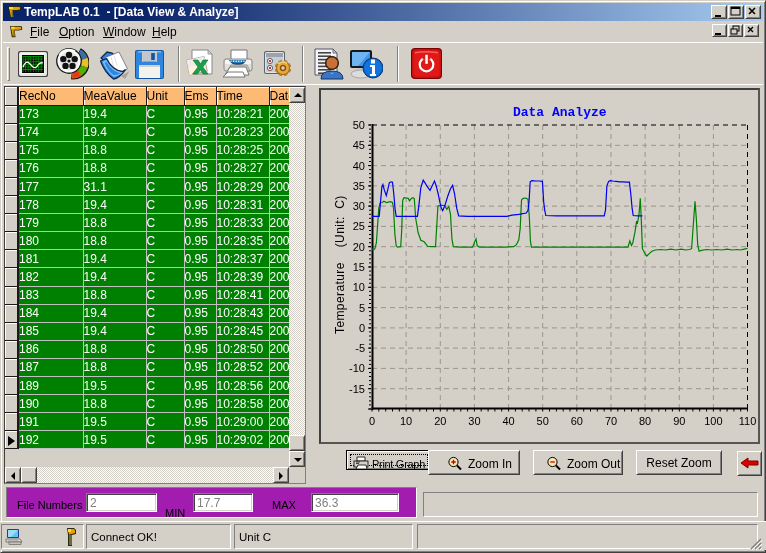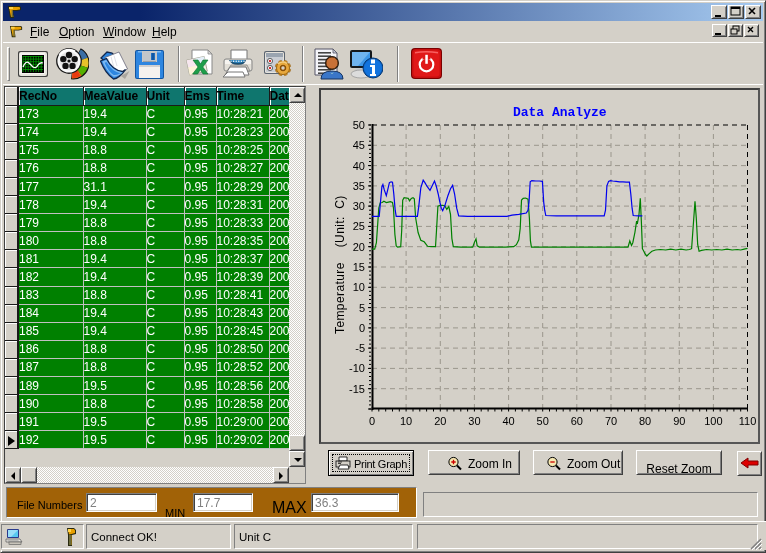--- a/index.html
+++ b/index.html
@@ -18,51 +18,52 @@
 
 .toolbar{position:absolute;left:3px;top:42px;width:760px;height:43px;background:#D4D0C8;border-top:1px solid #fff;border-bottom:1px solid #fff}
 .grip{position:absolute;left:4px;top:4px;width:3px;height:34px;border:1px solid;border-color:#fff #808080 #808080 #fff}
 .tsep{position:absolute;top:3px;width:2px;height:36px;border-left:1px solid #808080;border-right:1px solid #fff}
 
 .client{position:absolute;left:3px;top:86px;width:760px;height:400px;background:#D4D0C8}
 
 .grid{position:absolute;left:1px;top:0px;width:302px;height:398px;background:#D4D0C8;border:1px solid;border-color:#404040 #808080 #808080 #404040}
 table.dg{border-collapse:collapse;table-layout:fixed;width:287px;font-size:12px}
 table.dg td,table.dg th{overflow:hidden;white-space:nowrap;height:18.1px;padding:0}
-th.h{height:16.8px;background:#0f766e;border-right:1px solid #1a1a1a;border-bottom:1px solid #1a1a1a;box-shadow:inset 1px 1px 0 #fff;font-weight:bold;text-align:left;padding-left:3px;font-size:12px}
+th.h{height:16.8px;background:#fdba74;border-right:1px solid #1a1a1a;border-bottom:1px solid #1a1a1a;box-shadow:inset 1px 1px 0 #fff;font-weight:normal;text-align:left;padding-left:3px;font-size:12px}
 td.sel{background:#D4D0C8;border-right:2px solid #1a1a1a;border-bottom:1px solid #1a1a1a;box-shadow:inset 1px 1px 0 #fff}
 td.g{background:#008000;color:#fff;border-right:1px solid #C0C0C0;border-bottom:1px solid #C0C0C0}
 td.gr{text-align:left;padding-right:4px}
 td.gl{text-align:left;padding-left:3px}
 
 .sbtn{background:#D4D0C8;border:1px solid;border-color:#fff #404040 #404040 #fff;box-shadow:inset 1px 1px 0 #D4D0C8, inset -1px -1px 0 #808080;position:absolute}
 .track{background:#D4D0C8;background-image:conic-gradient(#fff 0 25%,#D4D0C8 0 50%,#fff 0 75%,#D4D0C8 0);background-size:2px 2px;position:absolute}
 .arr{width:0;height:0;position:absolute}
 
 .chartpanel{position:absolute;left:316px;top:2px;width:441px;height:356px;background:#D4D0C8;border:2px solid #404040;border-right-color:#565656;border-bottom-color:#565656}
 
 .btn{position:absolute;height:25px;white-space:nowrap;background:#D4D0C8;border:1px solid;border-color:#fff #404040 #404040 #fff;box-shadow:inset 1px 1px 0 #D4D0C8, inset -1px -1px 0 #808080;font-size:12px;text-align:center}
 .btn.def{border:1px solid #000;box-shadow:inset 1px 1px 0 #fff, inset -1px -1px 0 #808080}
 
-.fpanel{position:absolute;left:6px;top:487px;width:411px;height:31px;border:1px solid;border-color:#808080 #fff #fff #808080;background:#a16207}
+.fpanel{position:absolute;left:6px;top:487px;width:411px;height:31px;border:1px solid;border-color:#808080 #fff #fff #808080;background:#a21caf}
 .fpanel2{position:absolute;left:423px;top:492px;width:335px;height:25px;border:1px solid;border-color:#808080 #fff #fff #808080;background:#D4D0C8}
 .edit{position:absolute;background:#fff;border:1px solid;border-color:#808080 #fff #fff #808080;box-shadow:inset 1px 1px 0 #404040, inset -1px -1px 0 #D4D0C8;font-size:12px;color:#808080;padding:2px 0 0 3px;height:19px}
 
 .sbar{position:absolute;left:0px;top:521px;width:766px;height:29px;background:#D4D0C8;border-top:1px solid #fff}
 .scell{position:absolute;top:2px;height:25px;border:1px solid;border-color:#808080 #fff #fff #808080;font-size:11.5px;padding:6px 16px 0 4px;color:#000}
 </style></head><body>
 <div class="frame"></div>
 
 <div class="titlebar">
  <svg class="abs" style="left:4px;top:1px" width="16" height="16" viewBox="0 0 16 16">
   <path d="M1 2 L13 2 L14 3.5 L14 6 L10 7 L6 7 L7 14 L3 14 Z" fill="#2a2a10"></path>
   <path d="M2 3 L12.5 3 L13 4 L13 5.5 L9.5 6 L5.5 6 L6.3 13 L4 13 Z" fill="#E8A000"></path>
   <path d="M2 3 L6 3 L6 5 L2 5 Z" fill="#FFD24A"></path>
   <path d="M4.7 6 L5.5 6 L6.3 13 L4.6 13 Z" fill="#6b6b3a"></path>
  </svg>
+ <div class="txt">TempLAB 0.1  - [Data View &amp; Analyze]</div>
  <div class="tbtn" style="left:708px"><svg width="14" height="12">
         <rect x="3" y="9" width="6" height="2" fill="#000"></rect>
       </svg></div>
  <div class="tbtn" style="left:725px"><svg width="14" height="12">
         <rect x="2" y="1" width="9" height="8" fill="none" stroke="#000" stroke-width="1"></rect>
         <rect x="2" y="1" width="9" height="2" fill="#000"></rect>
       </svg></div>
  <div class="tbtn" style="left:742px"><svg width="14" height="12">
         <path d="M3 2 L9 8 M9 2 L3 8" stroke="#000" stroke-width="1.6"></path>
       </svg></div>
@@ -525,21 +526,21 @@
         <text x="44.0" y="140.4" font-size="11" fill="#000" text-anchor="end">25</text>
         <text x="44.0" y="120.1" font-size="11" fill="#000" text-anchor="end">30</text>
         <text x="44.0" y="99.9" font-size="11" fill="#000" text-anchor="end">35</text>
         <text x="44.0" y="79.6" font-size="11" fill="#000" text-anchor="end">40</text>
         <text x="44.0" y="59.3" font-size="11" fill="#000" text-anchor="end">45</text>
         <text x="44.0" y="39.0" font-size="11" fill="#000" text-anchor="end">50</text>
         <polyline points="51.0,159.1 53.7,159.1 55.4,152.7 57.8,118.2 59.2,112.9 61.2,112.5 62.9,111.3 65.3,112.5 67.4,112.1 69.4,111.7 71.5,112.5 72.5,118.2 73.9,144.5 75.2,155.9 76.6,157.1 79.7,156.7 80.7,140.5 81.7,110.1 83.1,107.6 85.1,108.0 87.2,108.4 88.6,110.9 90.3,108.4 92.0,107.6 93.3,108.8 94.7,128.3 97.1,142.5 99.8,150.2 103.2,151.8 106.6,156.3 110.7,156.7 114.5,156.7 115.5,140.5 116.9,116.1 119.3,115.3 121.7,115.3 123.7,115.7 125.8,119.4 127.8,116.5 129.5,124.3 130.9,148.6 132.3,156.7 139.8,157.1 151.7,157.1 153.8,151.4 155.0,149.0 156.2,155.9 158.5,157.1 170.5,157.1 184.1,157.1 192.7,156.7 195.4,154.7 197.8,149.8 199.2,138.5 200.5,110.1 202.2,108.4 204.6,108.0 207.0,109.2 208.4,128.3 209.4,150.6 210.4,157.1 221.7,157.1 238.8,157.1 255.8,157.1 272.9,157.1 290.0,157.1 307.0,157.1 308.8,151.0 310.5,155.5 311.8,152.7 313.9,142.5 315.6,131.2 316.3,134.0 318.0,124.3 319.3,108.4 320.4,132.4 321.4,158.7 322.8,161.2 324.1,164.0 325.8,166.0 328.2,163.6 330.9,161.2 334.4,160.0 339.5,159.5 344.6,160.0 349.7,159.1 354.8,160.0 360.0,159.1 365.1,160.0 368.5,159.5 370.6,158.7 371.9,140.5 374.0,111.3 375.3,128.3 376.7,154.7 378.1,161.2 380.5,160.4 385.6,159.5 390.7,160.0 395.8,159.5 400.9,160.0 406.1,159.1 411.2,160.0 416.3,159.5 419.7,160.0 423.1,159.1 426.5,158.3" fill="none" stroke="#008000" stroke-width="1.2"></polyline>
         <polyline points="51.0,126.3 58.2,126.3 59.5,112.1 60.9,96.7 61.9,94.6 63.3,99.9 65.3,105.6 66.7,99.9 68.4,92.6 70.1,91.8 71.5,92.2 72.8,104.0 74.2,120.2 75.2,126.3 85.1,126.3 96.4,126.3 97.8,116.1 99.8,97.9 102.2,90.2 103.9,92.6 106.3,96.7 109.0,100.3 111.1,95.9 113.5,91.0 115.2,95.9 117.2,104.0 118.6,110.9 120.3,118.2 121.7,120.6 123.7,116.1 126.8,106.0 129.5,98.7 131.6,95.4 133.6,104.0 135.7,118.2 137.7,125.9 146.6,126.3 160.2,126.3 173.9,126.3 185.9,126.3 191.0,125.1 197.8,124.3 205.3,123.0 207.0,120.2 208.0,112.1 209.2,91.8 210.8,90.6 214.9,91.0 218.3,91.0 221.4,91.4 222.7,112.1 223.7,120.2 224.8,125.5 235.4,125.9 249.0,125.9 262.7,125.9 276.3,125.9 283.2,125.9 284.5,120.2 285.9,95.9 287.6,91.4 289.3,90.6 291.7,91.0 295.1,91.4 298.5,91.8 301.9,91.8 305.3,92.2 308.4,92.2 309.8,104.0 311.1,118.2 312.2,125.5 317.3,125.9 321.4,125.9" fill="none" stroke="#0000EE" stroke-width="1.2"></polyline>
       </svg></div>
 
- <div class="btn def" style="left:325px;top:364px;width:86px;height:26px">
+ <div class="btn def" style="left:343px;top:364px;width:86px;height:20px">
    <div style="position:absolute;inset:3px;border:1px dotted #000"></div>
    <svg class="abs" style="left:6px;top:5px" width="16" height="15" viewBox="0 0 16 15">
         <path d="M4 1 L12 1 L12 5 L4 5 Z" fill="#fff" stroke="#000" stroke-width="0.8"></path>
         <rect x="1" y="5" width="14" height="6" fill="#D4D0C8" stroke="#000" stroke-width="0.8"></rect>
         <path d="M3 6 h4 M3 7.5 h3" stroke="#000" stroke-width="0.7"></path>
         <path d="M3 13 L5 9 L13 9 L14 13 Z" fill="#fff" stroke="#000" stroke-width="0.8"></path>
       </svg>
    <span class="abs" style="left:25px;top:7px;font-size:11px;letter-spacing:-0.3px">Print Graph</span>
  </div>
  <div class="btn" style="left:425px;top:364px;width:92px">
@@ -551,32 +552,32 @@
    <span class="abs" style="left:39px;top:6px">Zoom In</span>
  </div>
  <div class="btn" style="left:530px;top:364px;width:90px">
    <svg class="abs" style="left:12px;top:5px" width="16" height="16" viewBox="0 0 16 16">
         <circle cx="6.5" cy="6" r="4.6" fill="#F6E8B0" stroke="#000" stroke-width="1"></circle>
         <path d="M4.3 6 h4.4" stroke="#C00" stroke-width="1.3"></path>
         <path d="M10 9.5 L14 13.5" stroke="#000" stroke-width="2"></path>
       </svg>
    <span class="abs" style="left:33px;top:6px">Zoom Out</span>
  </div>
- <div class="btn" style="left:633px;top:364px;width:86px;padding-top:11px">Reset Zoom</div>
+ <div class="btn" style="left:633px;top:364px;width:86px;padding-top:5px">Reset Zoom</div>
  <div class="btn" style="left:734px;top:365px;width:25px"><svg width="22" height="22" style="margin-top:3px">
         <path d="M2 8 L9 3 L9 6 L19 6 L19 10 L9 10 L9 13 Z" fill="#DD0000" stroke="#800000" stroke-width="1"></path>
       </svg></div>
 </div>
 
 <div class="fpanel">
  <span class="abs" style="left:10px;top:11px;font-size:11px">File Numbers</span>
  <div class="edit" style="left:79px;top:5px;width:71px">2</div>
  <span class="abs" style="left:158px;top:19px;font-size:11px">MIN</span>
  <div class="edit" style="left:186px;top:5px;width:60px">17.7</div>
- <span class="abs" style="left:265px;top:11px;font-size:16px">MAX</span>
+ <span class="abs" style="left:265px;top:11px;font-size:11px">MAX</span>
  <div class="edit" style="left:304px;top:5px;width:88px">36.3</div>
 </div>
 <div class="fpanel2"></div>
 
 <div class="sbar">
  <div class="scell" style="left:1px;width:83px">
   <svg class="abs" style="left:3px;top:3px" width="18" height="18" viewBox="0 0 18 18">
         <rect x="2" y="1" width="12" height="9" rx="1" fill="#2a3a8c"></rect>
         <rect x="3" y="2" width="10" height="7" fill="#58C8F0"></rect>
         <path d="M3 2 L13 2 L6 9 L3 9 Z" fill="#9adef8"></path>

